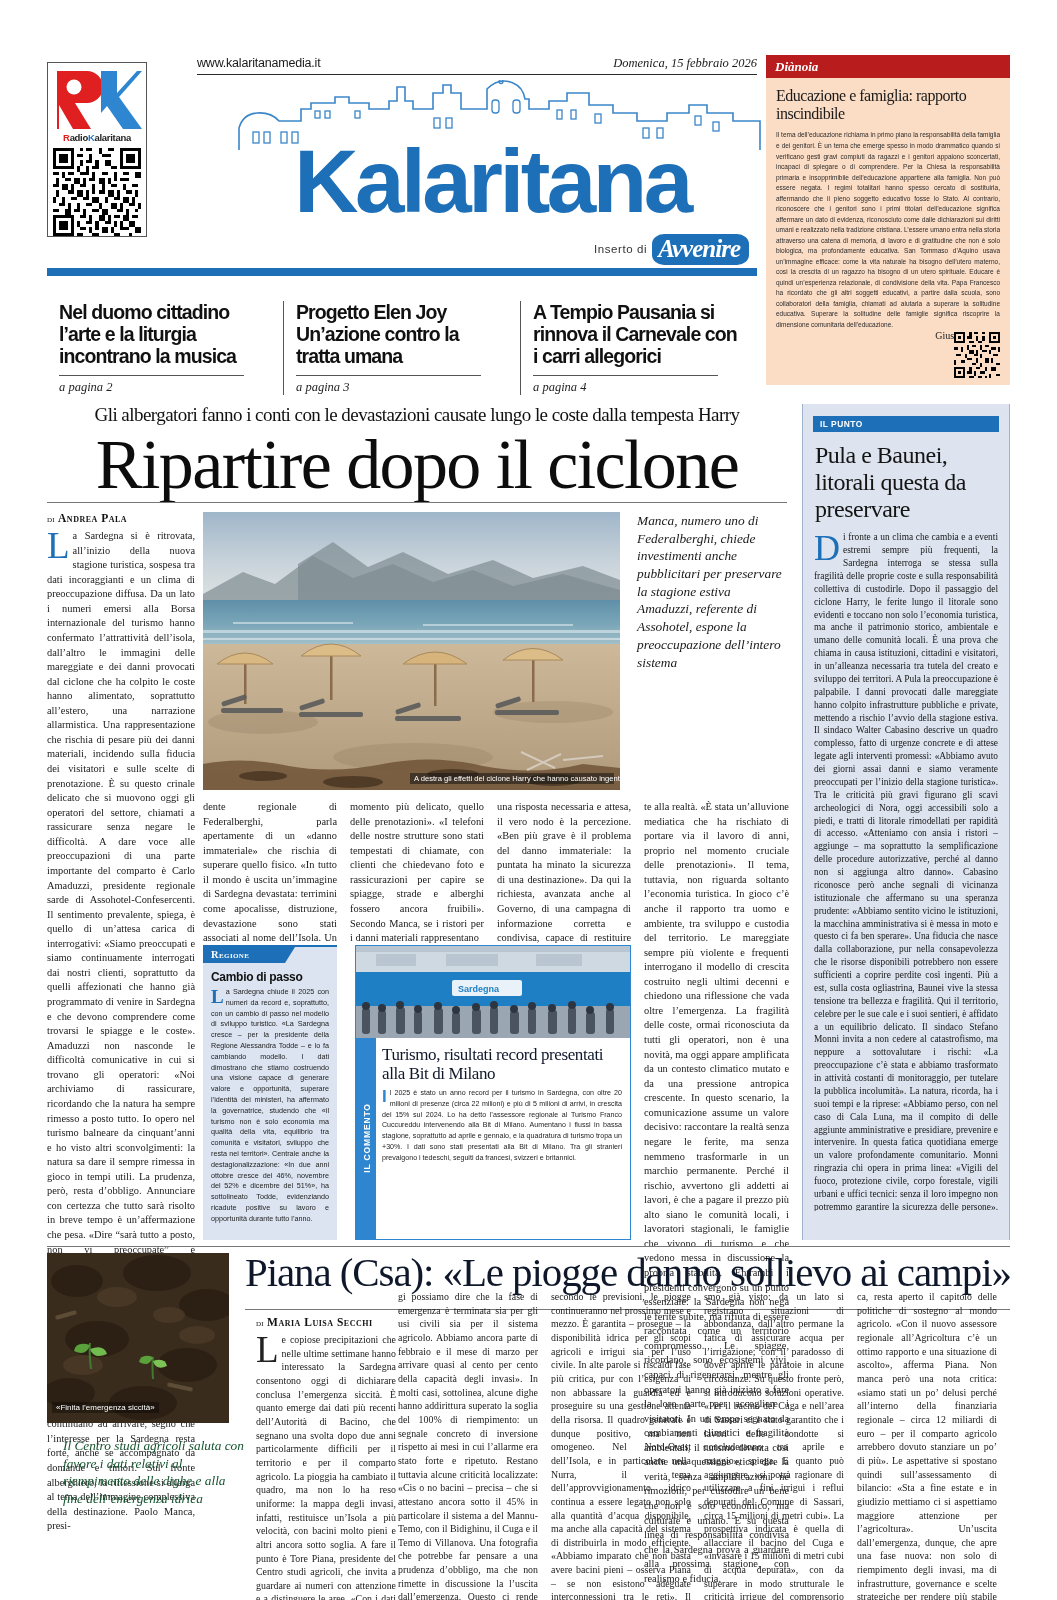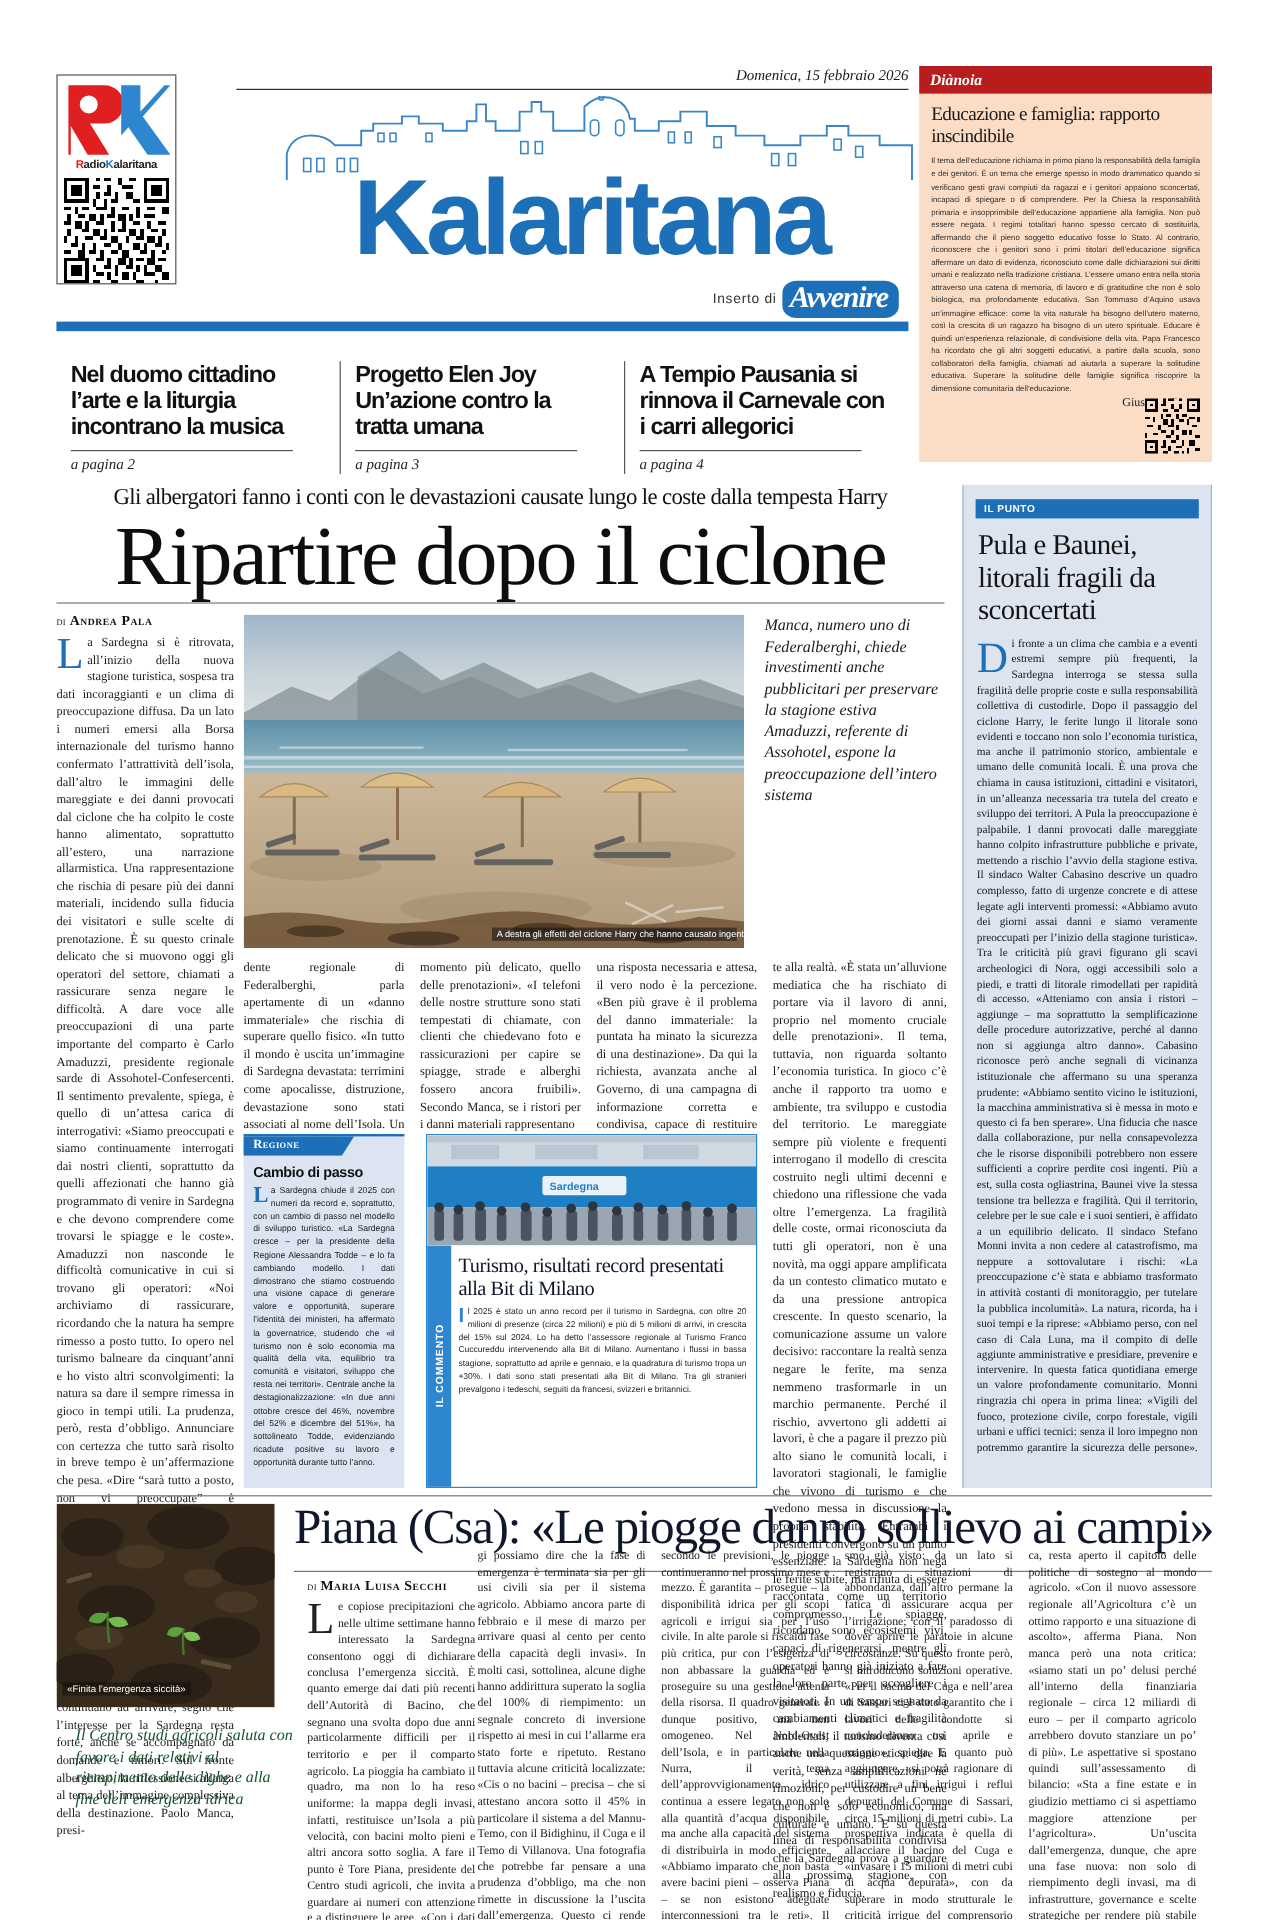--- a/index.html
+++ b/index.html
@@ -257,20 +257,21 @@
 
   .tiny { font-size:9.9px; line-height:1.38; }
 </style>
 </head>
 <body>
 
 <div class="page">
 
   <div class="masthead">
 
+    <div class="url-line">www.kalaritanamedia.it</div>
     <div class="date-line">Domenica, 15 febbraio 2026</div>
     <div class="url-rule"></div>
 
     <div class="logo-box">
       <div class="rk-logo">
         <svg width="89" height="62" viewBox="0 0 89 62">
           <path d="M4 2 h30 a16 16 0 0 1 0 32 h-12 l16 26 h-18 L6 36 V60 H4 Z" fill="#e02020"></path>
           <circle cx="21" cy="18" r="7.5" fill="#ffffff"></circle>
           <path d="M48 2 h16 V24 L84 2 h5 L66 28 l23 32 h-19 L54 37 l-6 7 V60 H48 Z" fill="#2e86d0"></path>
         </svg>
@@ -685,21 +686,21 @@
       <span>IL COMMENTO</span>
     </div>
     <div class="commento-inner">
       <h4>Turismo, risultati record presentati alla Bit di Milano</h4>
       <div class="body">Il 2025 è stato un anno record per il turismo in Sardegna, con oltre 20 milioni di presenze (circa 22 milioni) e più di 5 milioni di arrivi, in crescita del 15% sul 2024. Lo ha detto l’assessore regionale al Turismo Franco Cuccureddu intervenendo alla Bit di Milano. Aumentano i flussi in bassa stagione, soprattutto ad aprile e gennaio, e la quadratura di turismo tropa un +30%. I dati sono stati presentati alla Bit di Milano. Tra gli stranieri prevalgono i tedeschi, seguiti da francesi, svizzeri e britannici.</div>
     </div>
   </div>
 
   <div class="ilpunto">
     <div class="ilpunto-head">IL PUNTO</div>
-    <h2>Pula e Baunei, litorali fragili da sconcertati</h2>
+    <h2>Pula e Baunei, litorali questa da preservare</h2>
     <div class="body">Di fronte a un clima che cambia e a eventi estremi sempre più frequenti, la Sardegna interroga se stessa sulla fragilità delle proprie coste e sulla responsabilità collettiva di custodirle. Dopo il passaggio del ciclone Harry, le ferite lungo il litorale sono evidenti e toccano non solo l’economia turistica, ma anche il patrimonio storico, ambientale e umano delle comunità locali. È una prova che chiama in causa istituzioni, cittadini e visitatori, in un’alleanza necessaria tra tutela del creato e sviluppo dei territori. A Pula la preoccupazione è palpabile. I danni provocati dalle mareggiate hanno colpito infrastrutture pubbliche e private, mettendo a rischio l’avvio della stagione estiva. Il sindaco Walter Cabasino descrive un quadro complesso, fatto di urgenze concrete e di attese legate agli interventi promessi: «Abbiamo avuto dei giorni assai danni e siamo veramente preoccupati per l’inizio della stagione turistica». Tra le criticità più gravi figurano gli scavi archeologici di Nora, oggi accessibili solo a piedi, e tratti di litorale rimodellati per rapidità di accesso. «Atteniamo con ansia i ristori – aggiunge – ma soprattutto la semplificazione delle procedure autorizzative, perché al danno non si aggiunga altro danno». Cabasino riconosce però anche segnali di vicinanza istituzionale che affermano su una speranza prudente: «Abbiamo sentito vicino le istituzioni, la macchina amministrativa si è messa in moto e questo ci fa ben sperare». Una fiducia che nasce dalla collaborazione, pur nella consapevolezza che le risorse disponibili potrebbero non essere sufficienti a coprire perdite così ingenti. Più a est, sulla costa ogliastrina, Baunei vive la stessa tensione tra bellezza e fragilità. Qui il territorio, celebre per le sue cale e i suoi sentieri, è affidato a un equilibrio delicato. Il sindaco Stefano Monni invita a non cedere al catastrofismo, ma neppure a sottovalutare i rischi: «La preoccupazione c’è stata e abbiamo trasformato in attività costanti di monitoraggio, per tutelare la pubblica incolumità». La natura, ricorda, ha i suoi tempi e la riprese: «Abbiamo perso, con nel caso di Cala Luna, ma il compito di delle aggiunte amministrative e presidiare, prevenire e intervenire. In questa fatica quotidiana emerge un valore profondamente comunitario. Monni ringrazia chi opera in prima linea: «Vigili del fuoco, protezione civile, corpo forestale, vigili urbani e uffici tecnici: senza il loro impegno non potremmo garantire la sicurezza delle persone». E un richiamo che parla anche ai territori: prendersi cura del territorio significa riconoscerlo come dono, fragile e prezioso, da consegnare integro alle generazioni future. Una responsabilità che, oggi più che mai, chiede ascolto, sobrietà e collaborazione. (A.P.)</div>
   </div>
 
   <div class="bottom-rule"></div>
   <div class="bottom-wrap">
     <h1 class="bottom-headline">Piana (Csa): «Le piogge danno sollievo ai campi»</h1>
   </div>
   <div class="bottom-rule2"></div>
 
   <div class="photo-soil">

